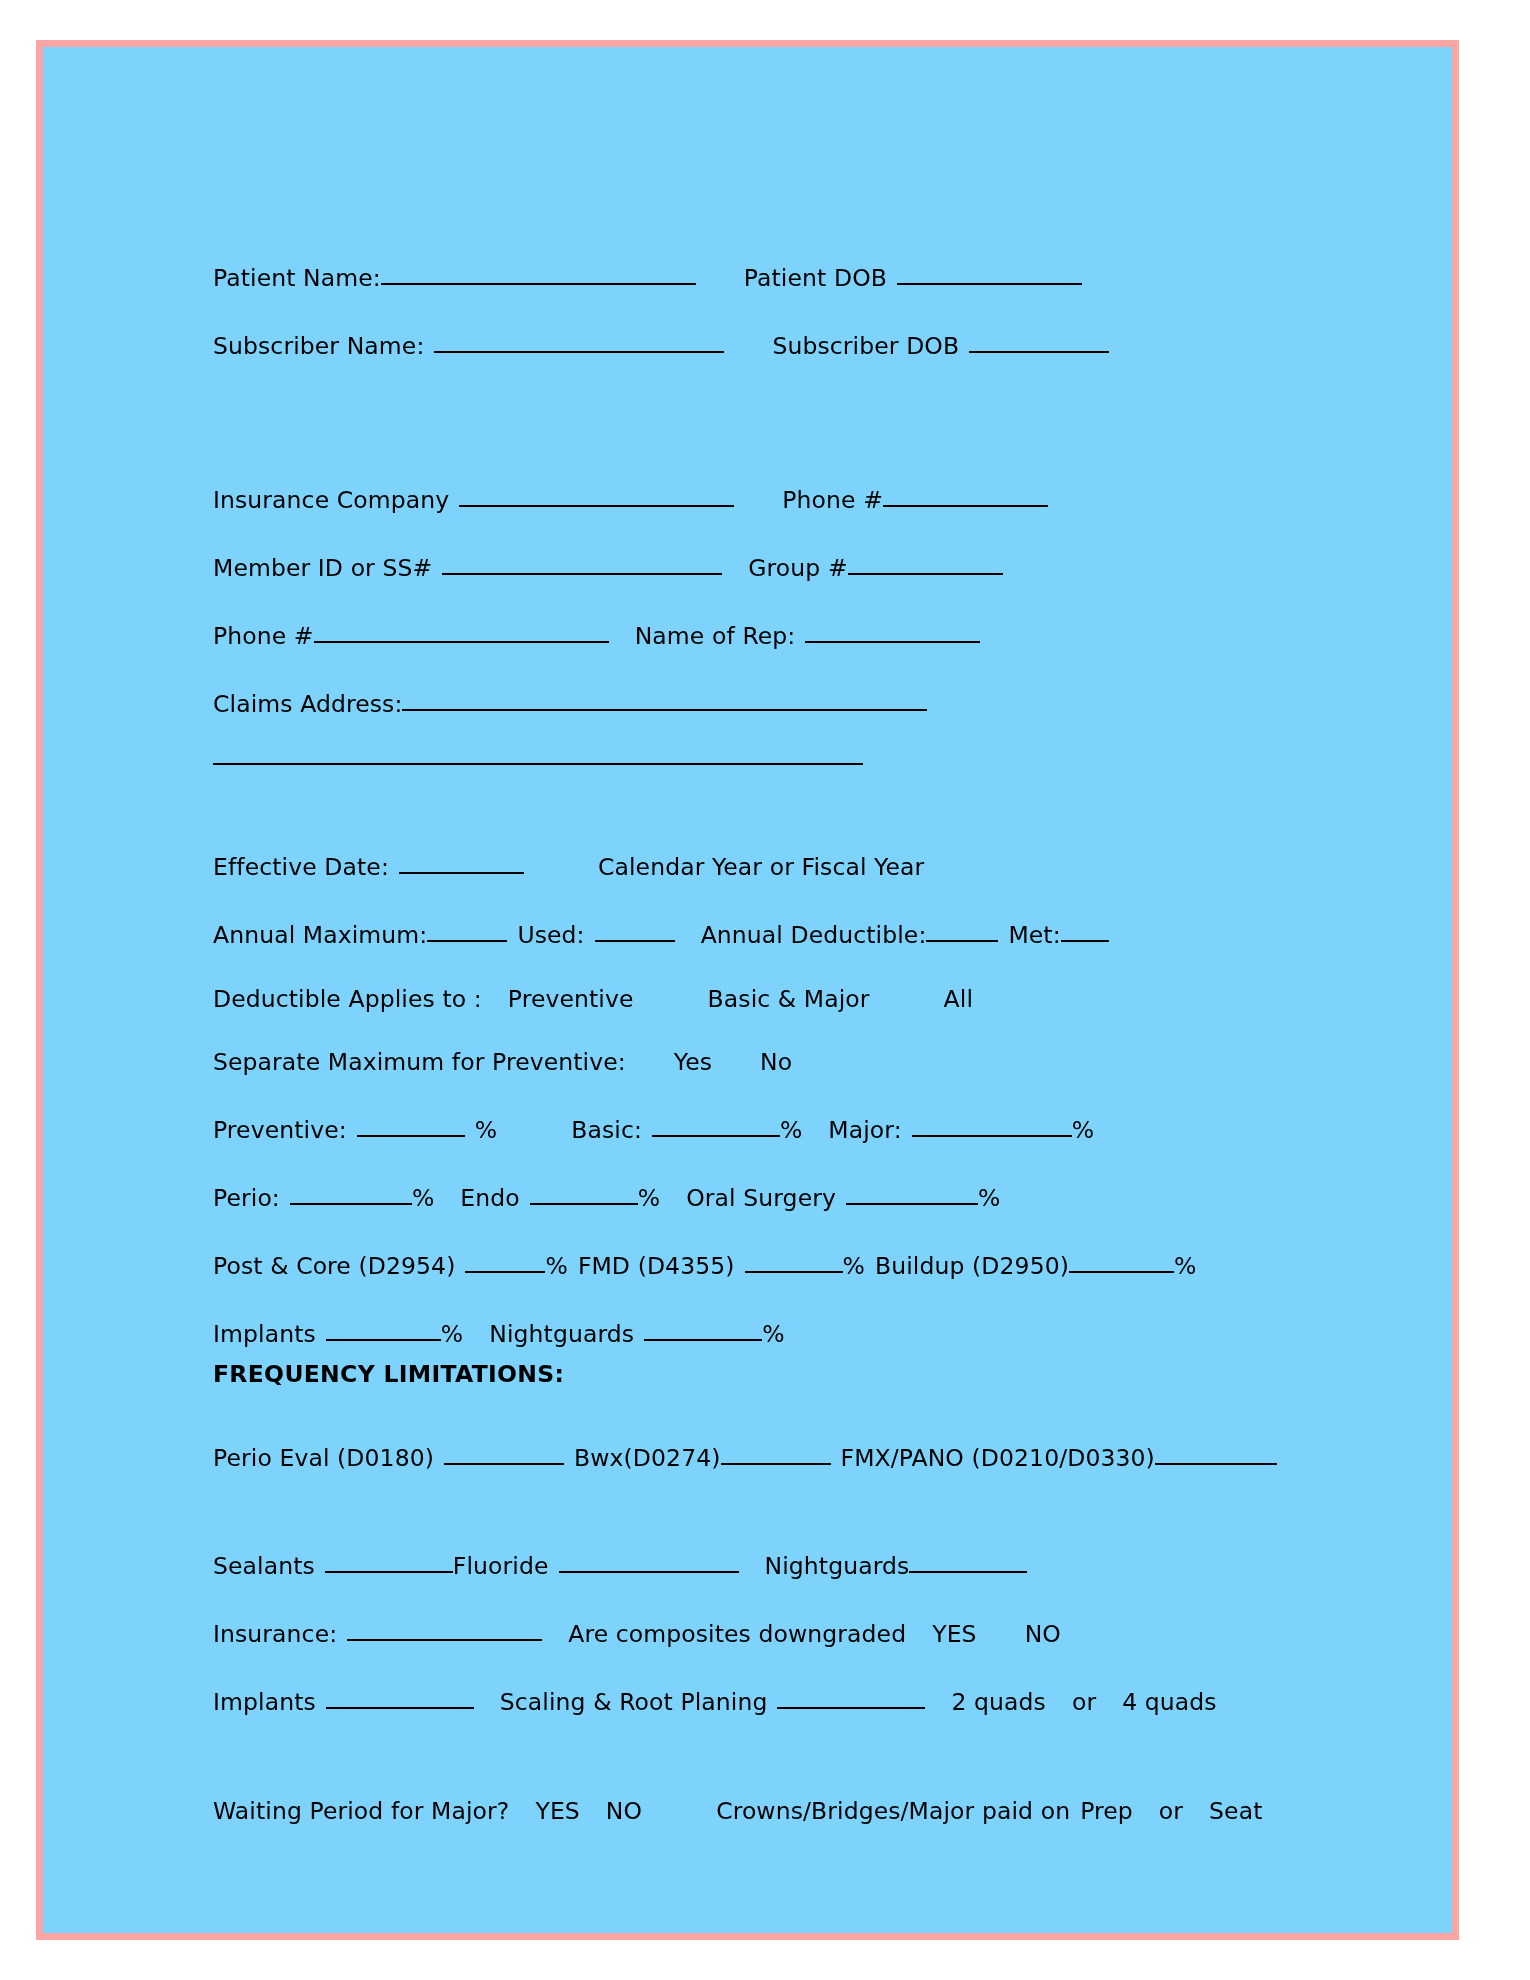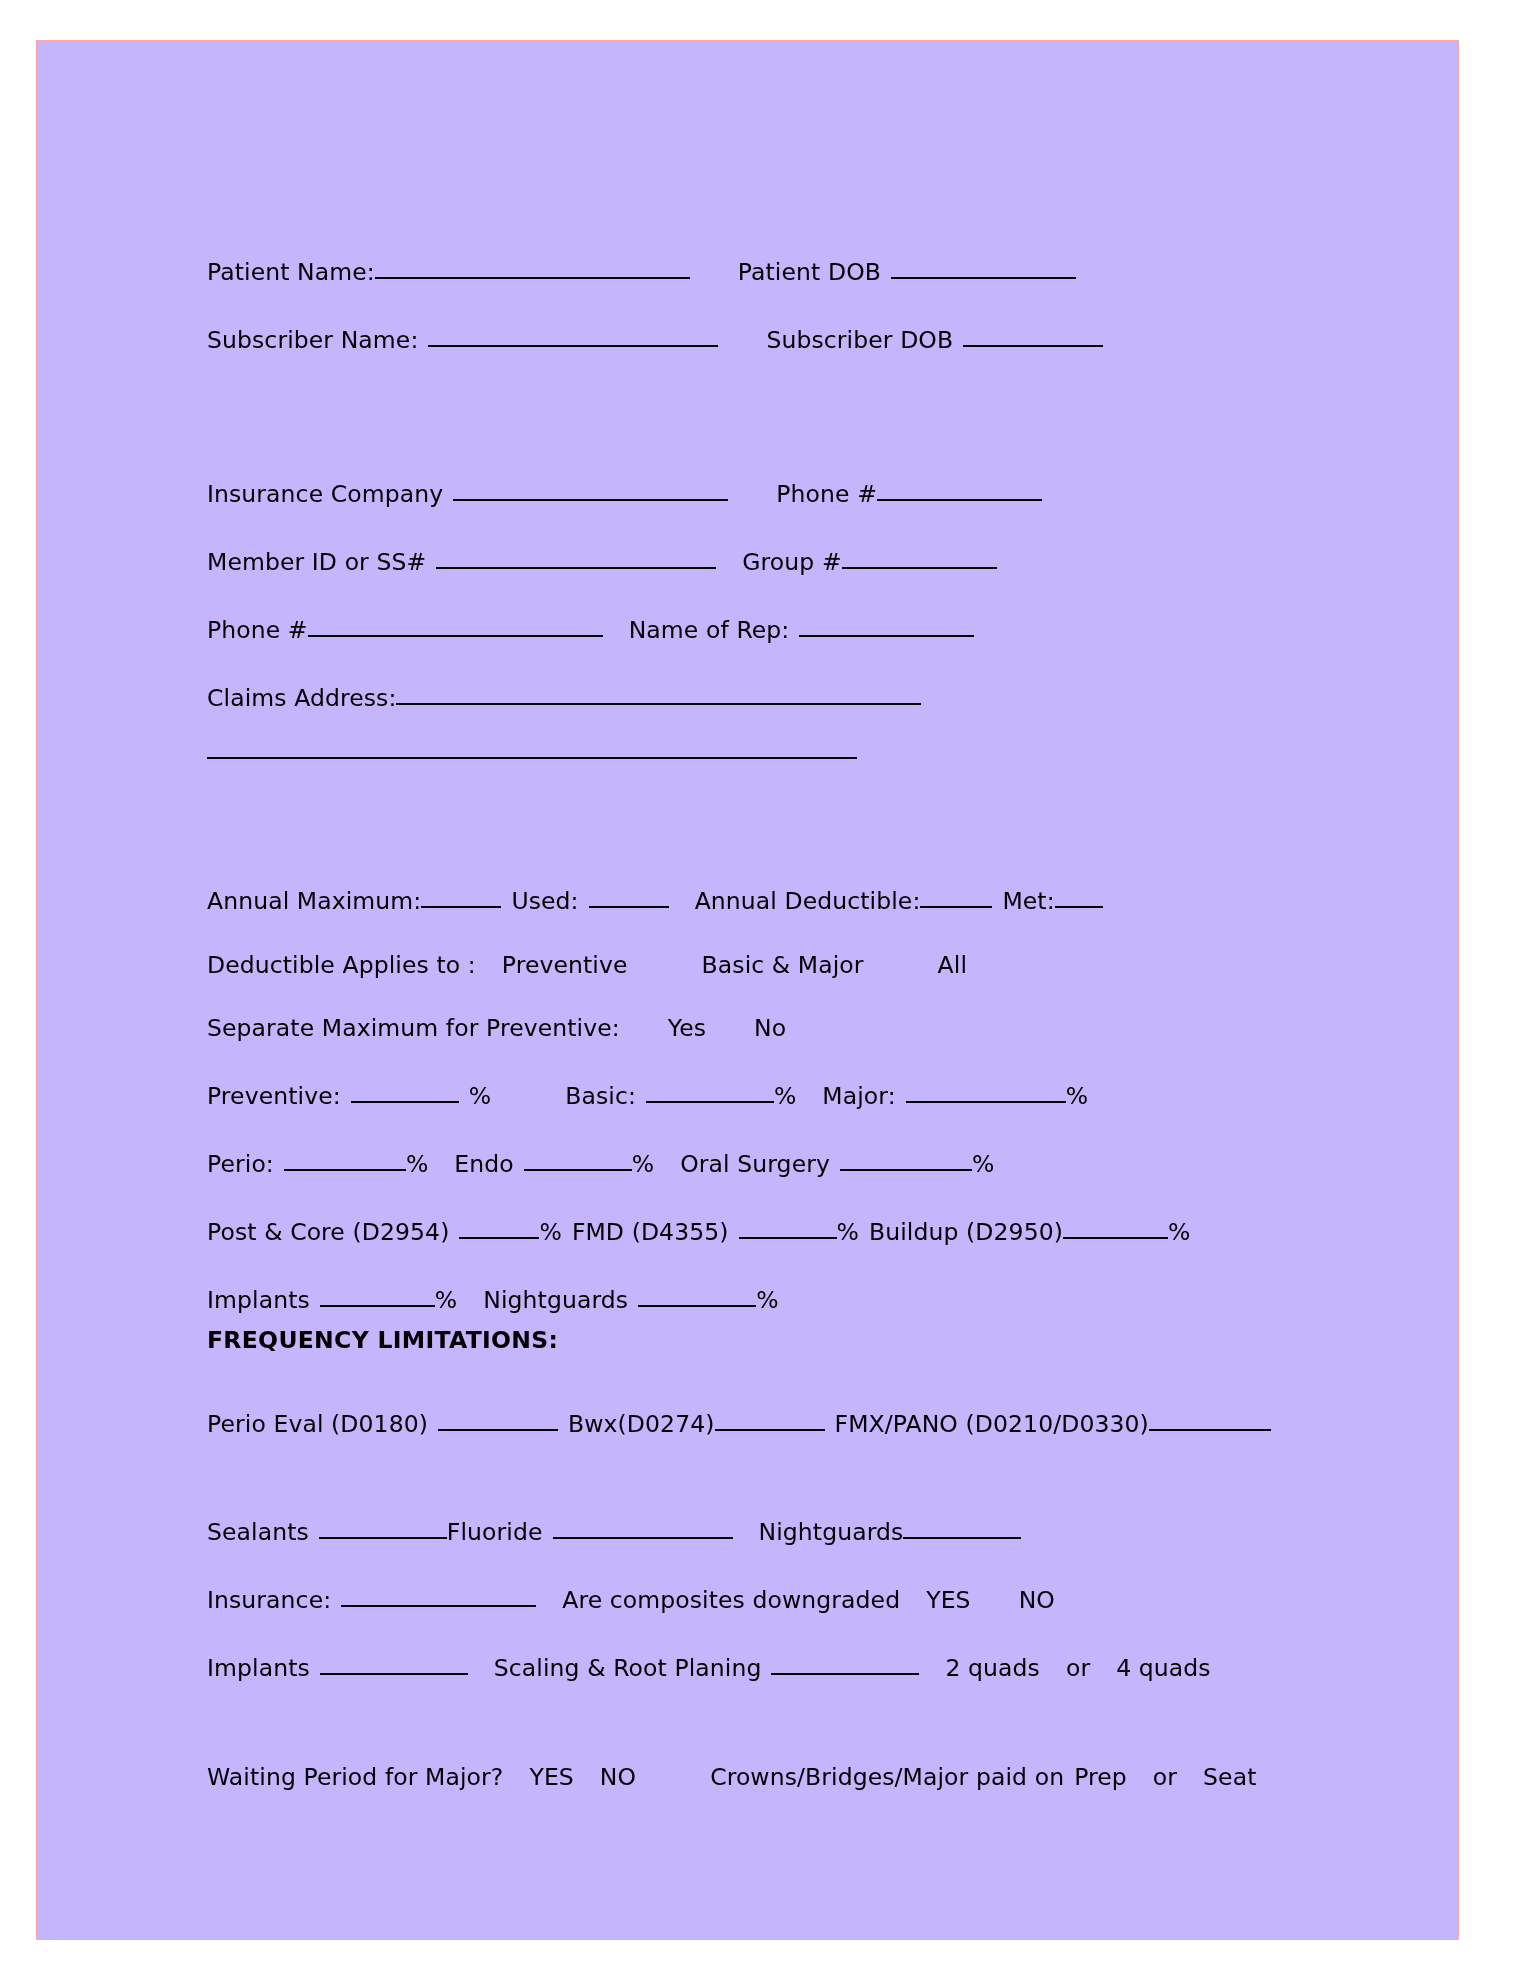--- a/index.html
+++ b/index.html
@@ -19,22 +19,22 @@
     height: 1980px;
     background: #ffffff;
   }
   
   .page-frame {
     position: absolute;
     left: 36px;
     top: 40px;
     width: 1423px;
     height: 1900px;
-    border: 1px solid #fca5a5;
-    background: #c4b5fd;
+    border: 7px solid #fca5a5;
+    background: #7dd3fc;
   }
   .sheet {
     position: absolute;
     left: 170px;
     top: 215px;
     width: 1180px;
   }
   .row {
     display: flex;
     align-items: baseline;
@@ -142,20 +142,27 @@
       </div>
 
       <div class="block-gap-sm"></div>
 
       <div class="row">
         <span class="ul" style="width:650px;"></span>
       </div>
 
       <div class="block-gap-lg"></div>
 
+      <div class="row">
+        <span class="lbl">Effective Date:</span>
+        <span class="sp gap-sm"></span>
+        <span class="ul" style="width:125px;"></span>
+        <span class="sp gap-xl"></span>
+        <span class="lbl">Calendar Year or Fiscal Year</span>
+      </div>
 
       <div class="rowspace"></div>
 
       <div class="row">
         <span class="lbl">Annual Maximum:</span>
         <span class="ul" style="width:80px;"></span>
         <span class="sp gap-sm"></span>
         <span class="lbl">Used:</span>
         <span class="sp gap-sm"></span>
         <span class="ul" style="width:80px;"></span>

